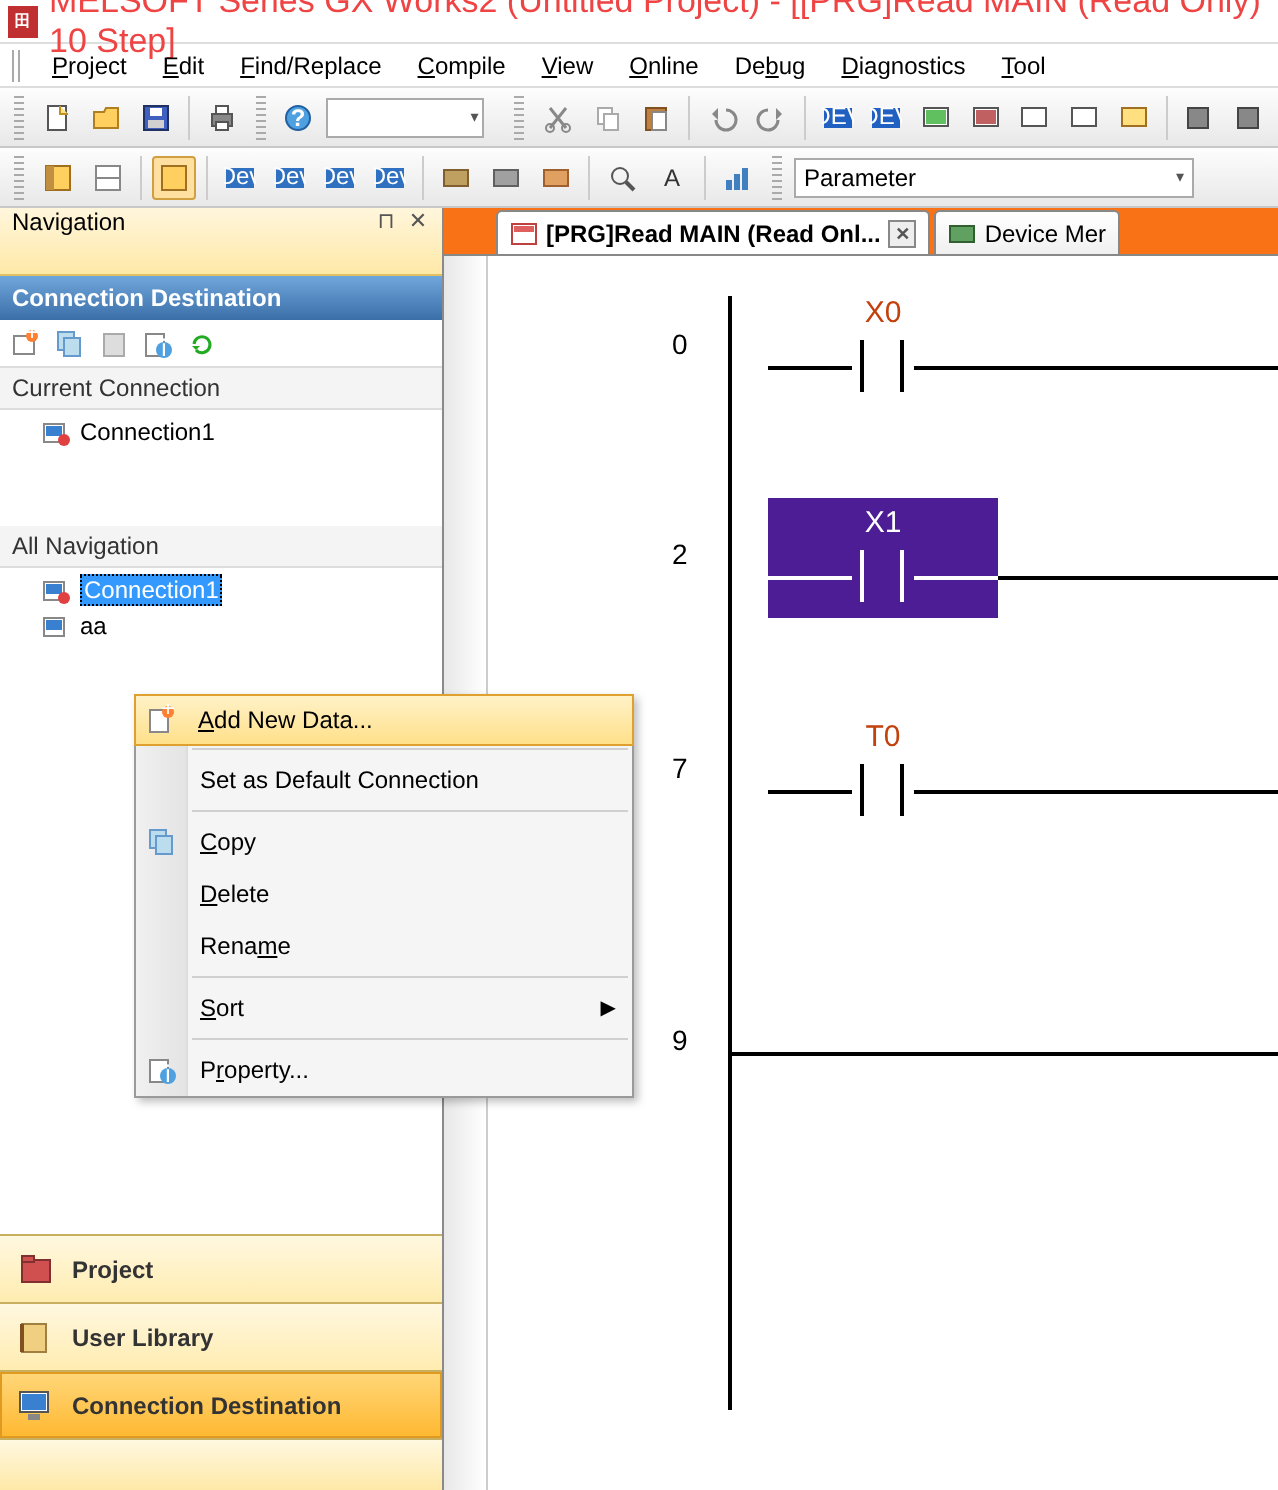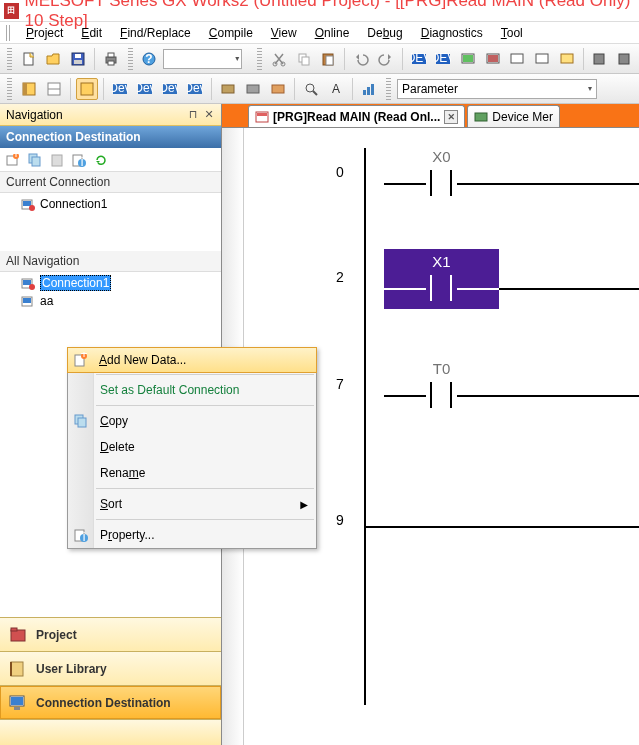--- a/index.html
+++ b/index.html
@@ -26,21 +26,21 @@
   .combo { height:20px; border:1px solid #aaa; background:#fff; display:flex; align-items:center; padding:0 2px; }
   .combo.small { width:80px; }
   .combo .arrow { margin-left:auto; font-size:8px; color:#555;}
   .combo.param { width:200px; padding:0 4px;}
 
   
   .main { display:flex; height: calc(745px - 22px - 22px - 30px - 30px); }
 
   
   .nav-panel { width: 222px; background:#fff; border-right:1px solid #8a8a8a; display:flex; flex-direction:column; }
-  .nav-header { height:22px; background: linear-gradient(#fff6dc,#ffe9a8); border-bottom:1px solid #e0c060; display:flex; align-items:center; padding:0 6px; color:#000;}
+  .nav-header { height:34px; background: linear-gradient(#fff6dc,#ffe9a8); border-bottom:1px solid #e0c060; display:flex; align-items:flex-start; padding:0 6px; color:#000;}
   .nav-header .sp { margin-left:auto; display:flex; gap:4px; align-items:center;}
   .pin-icon,.close-icon { width:12px; height:12px; display:flex; align-items:center; justify-content:center; font-size:11px; color:#555; cursor:default;}
 
   .section-header { height:22px; background: linear-gradient(#6fa6db,#3b6fa8); color:#fff; font-weight:bold; display:flex; align-items:center; padding:0 6px; font-size:12px;}
   .mini-toolbar { height:24px; display:flex; align-items:center; gap:4px; padding:0 4px; border-bottom:1px solid #ddd;}
   .mini-toolbar .mbtn { width:18px; height:18px; display:flex; align-items:center; justify-content:center;}
   .subhead { padding:3px 6px; background:#f4f4f4; border-bottom:1px solid #ddd; color:#333;}
   .tree { padding:2px 0 8px 0;}
   .tree-item { display:flex; align-items:center; height:18px; padding-left:20px; gap:4px;}
   .tree-item.sel .label { background:#3399ff; color:#fff; border:1px dotted #000; padding:0 1px;}
@@ -59,21 +59,21 @@
   .tab.active { background:#fff; font-weight:bold;}
   .tab .tab-close { width:14px; height:14px; border:1px solid #888; display:flex; align-items:center; justify-content:center; font-size:9px; color:#555; background:#eee;}
   .tab .tic { width:14px; height:14px; }
 
   .ladder { position:relative; flex:1; margin-left:22px; background:#fff;}
   .busbar { position:absolute; left:120px; top:20px; bottom:40px; width:2px; background:#000;}
   .rung { position:absolute; left:0; right:0; height:64px;}
   .rung .num { position:absolute; left:92px; top:26px; font-size:14px; color:#000;}
   .contact-box { position:absolute; left:140px; top:6px; width:115px; height:60px; background:#fff;}
   .contact-box.selected { background:#4c1d95;}
-  .contact-box .dev { position:absolute; top:4px; left:0; right:0; text-align:center; font-size:15px; color:#737373;}
+  .contact-box .dev { position:absolute; top:4px; left:0; right:0; text-align:center; font-size:15px; color:#c2410c;}
   .contact-box.selected .dev { color:#fff;}
   .contact-box .sym { position:absolute; top:30px; left:0; right:0; height:20px;}
   .contact-box .sym::before,
   .contact-box .sym::after { content:""; position:absolute; top:9px; height:2px; background:#000;}
   .contact-box .sym::before { left:0; width:42px;}
   .contact-box .sym::after { right:0; width:42px;}
   .contact-box.selected .sym::before,
   .contact-box.selected .sym::after { background:#fff;}
   .contact-box .bar1,.contact-box .bar2 { position:absolute; top:26px; width:2px; height:26px; background:#000;}
   .contact-box .bar1 { left:46px;}
@@ -81,21 +81,21 @@
   .contact-box.selected .bar1,.contact-box.selected .bar2 { background:#fff;}
   .contact-box .rail-after { position:absolute; left:115px; top:39px; right:-200px; height:2px; background:#000;}
 
   .lower-bus { position:absolute; left:120px; width:2px; background:#000;}
 
   
   .context-menu { position:absolute; left:67px; top:347px; width:250px; background:#f5f5f5; border:1px solid #9a9a9a; box-shadow:2px 2px 4px rgba(0,0,0,0.25); z-index:50;}
   .context-menu .cm-gutter { position:absolute; left:0; top:0; bottom:0; width:26px; background:linear-gradient(90deg,#f0f0f0,#e4e4e4); border-right:1px solid #ddd;}
   .cm-item { position:relative; height:26px; display:flex; align-items:center; padding-left:32px; color:#000; cursor:default;}
   .cm-item.hover { background:linear-gradient(#fff2c8,#ffe08a); border:1px solid #e0a030; margin:-1px; padding-left:31px;}
-  .cm-item.disabled { color:#15803d;}
+  .cm-item.disabled { color:#000000;}
   .cm-item .arrow-r { margin-left:auto; margin-right:8px; font-size:10px;}
   .cm-sep { height:1px; margin:2px 2px 2px 28px; background:#d0d0d0;}
   .cm-icon { position:absolute; left:4px; width:18px; height:18px; display:flex; align-items:center; justify-content:center;}
 
   u { text-decoration: underline; }
 </style>
 </head>
 <body>
 
 <div class="titlebar">

